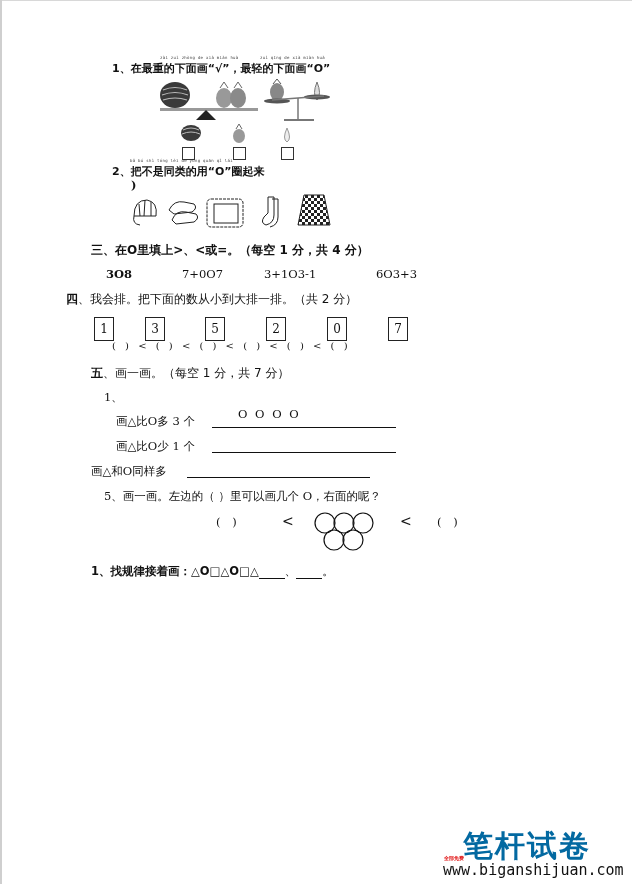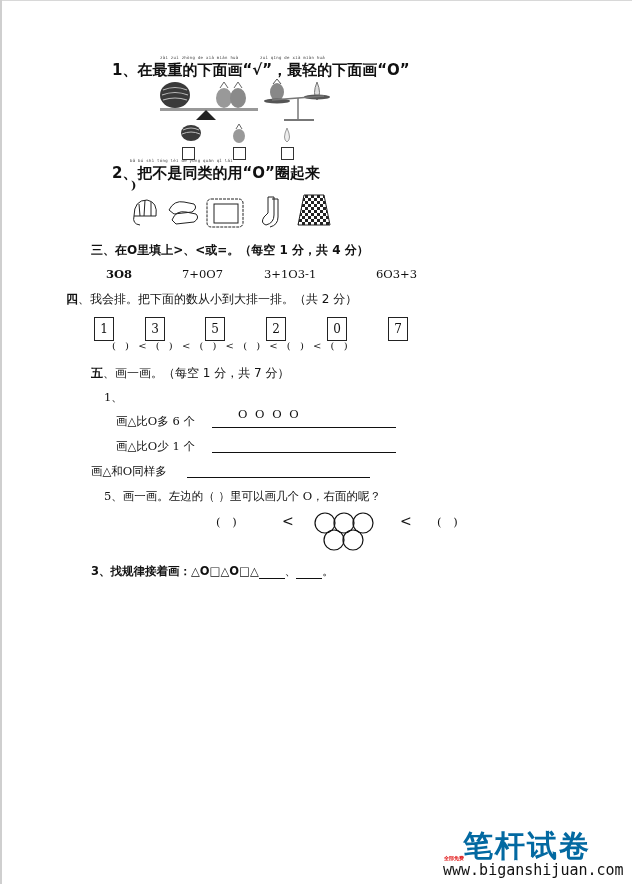--- a/index.html
+++ b/index.html
@@ -4,21 +4,21 @@
   <style>
     html, body { margin: 0; padding: 0; }
     body {
       width: 632px; height: 884px; position: relative; overflow: hidden;
       background: #ffffff; color: #111;
       font-family: "DejaVu Serif", "Liberation Serif", serif;
     }
     .page-border-left { position: absolute; left: 0; top: 0; width: 2px; height: 884px; background: #cfcfcf; }
     .page-border-top { position: absolute; left: 0; top: 0; width: 632px; height: 1px; background: #d8d8d8; }
     .abs { position: absolute; white-space: nowrap; }
-    .q-title { font-family: "DejaVu Sans", "Liberation Sans", sans-serif; font-weight: bold; font-size: 15px; }
+    .q-title { font-family: "DejaVu Sans", "Liberation Sans", sans-serif; font-weight: bold; font-size: 11px; }
     .sec-title { font-family: "DejaVu Sans", "Liberation Sans", sans-serif; font-size: 12px; }
     .sec-title b { font-weight: bold; }
     .txt { font-size: 11.5px; }
     .pinyin { position: absolute; font-size: 4px; color: #444; letter-spacing: 0.3px; font-family: "DejaVu Sans Mono", monospace; }
     .checkbox { position: absolute; width: 11px; height: 11px; border: 1.2px solid #333; background: #fff; }
     .num-box { position: absolute; width: 18px; height: 22px; border: 1px solid #222; font-size: 12px; text-align: center; line-height: 22px; }
     .blank-line { position: absolute; height: 0; border-bottom: 1.3px solid #111; }
     .paren-row { font-size: 10px; letter-spacing: 0; }
     .watermark-cn { font-family: "DejaVu Sans", sans-serif; font-size: 30px; font-weight: bold; letter-spacing: 2px; color: #0369a1; }
     .watermark-url { font-family: "DejaVu Sans Mono", "Liberation Mono", monospace; font-size: 15px; color: #111; }
@@ -138,21 +138,21 @@
 <div class="num-box" style="left:205px;top:317px;">5</div>
 <div class="num-box" style="left:266px;top:317px;">2</div>
 <div class="num-box" style="left:327px;top:317px;">0</div>
 <div class="num-box" style="left:388px;top:317px;">7</div>
 <div class="abs paren-row" style="left:112px;top:340px;word-spacing:6px;">(          ) &lt; (          ) &lt; (          ) &lt; (          ) &lt; (          ) &lt; (          )</div>
 
 <div class="abs sec-title" style="left:91px;top:365px;"><b>五</b><span>、画一画。（每空 1 分，共 7 分）</span></div>
 <div class="abs txt" style="left:104px;top:390px;">1、</div>
 <div class="abs txt" style="left:238px;top:407px;letter-spacing:2px;">O  O  O  O</div>
 
-<div class="abs txt" style="left:116px;top:414px;">画△比O多 6 个</div>
+<div class="abs txt" style="left:116px;top:414px;">画△比O多 3 个</div>
 <div class="blank-line" style="left:212px;top:427px;width:184px;"></div>
 <div class="abs txt" style="left:116px;top:439px;">画△比O少 1 个</div>
 <div class="blank-line" style="left:212px;top:452px;width:184px;"></div>
 <div class="abs txt" style="left:91px;top:464px;">画△和O同样多</div>
 <div class="blank-line" style="left:187px;top:477px;width:183px;"></div>
 
 <div class="abs txt" style="left:104px;top:489px;">5、画一画。左边的（        ）里可以画几个 O，右面的呢？</div>
 <div class="abs txt" style="left:216px;top:515px;word-spacing:8px;">(          )</div>
 <div class="abs txt" style="left:282px;top:513px;font-size:14px;">&lt;</div>
 <div class="img-wrap" style="left:314px;top:512px;width:62px;height:40px;">
@@ -161,18 +161,18 @@
     <circle cx="30" cy="11" r="10" fill="none" stroke="#111" stroke-width="1.2"></circle>
     <circle cx="49" cy="11" r="10" fill="none" stroke="#111" stroke-width="1.2"></circle>
     <circle cx="20" cy="28" r="10" fill="none" stroke="#111" stroke-width="1.2"></circle>
     <circle cx="39" cy="28" r="10" fill="none" stroke="#111" stroke-width="1.2"></circle>
   </svg>
 </div>
 <div class="abs txt" style="left:400px;top:513px;font-size:14px;">&lt;</div>
 <div class="abs txt" style="left:437px;top:515px;word-spacing:8px;">(          )</div>
 
 <div class="abs" style="left:91px;top:564px;font-size:11.5px;">
-  <span class="q-title" style="font-size:11.5px;">3、找规律接着画：△O□△O□△</span><span style="display:inline-block;width:26px;border-bottom:1.3px solid #111;">&nbsp;</span><span>、</span><span style="display:inline-block;width:26px;border-bottom:1.3px solid #111;">&nbsp;</span><span>。</span>
+  <span class="q-title" style="font-size:11.5px;">1、找规律接着画：△O□△O□△</span><span style="display:inline-block;width:26px;border-bottom:1.3px solid #111;">&nbsp;</span><span>、</span><span style="display:inline-block;width:26px;border-bottom:1.3px solid #111;">&nbsp;</span><span>。</span>
 </div>
 
 <div class="abs watermark-cn" style="left:463px;top:826px;">笔杆试卷</div>
 <div class="abs watermark-free" style="left:444px;top:855px;">全部免费</div>
 <div class="abs watermark-url" style="left:443px;top:861px;">www.biganshijuan.com</div>
 
 </body></html>

